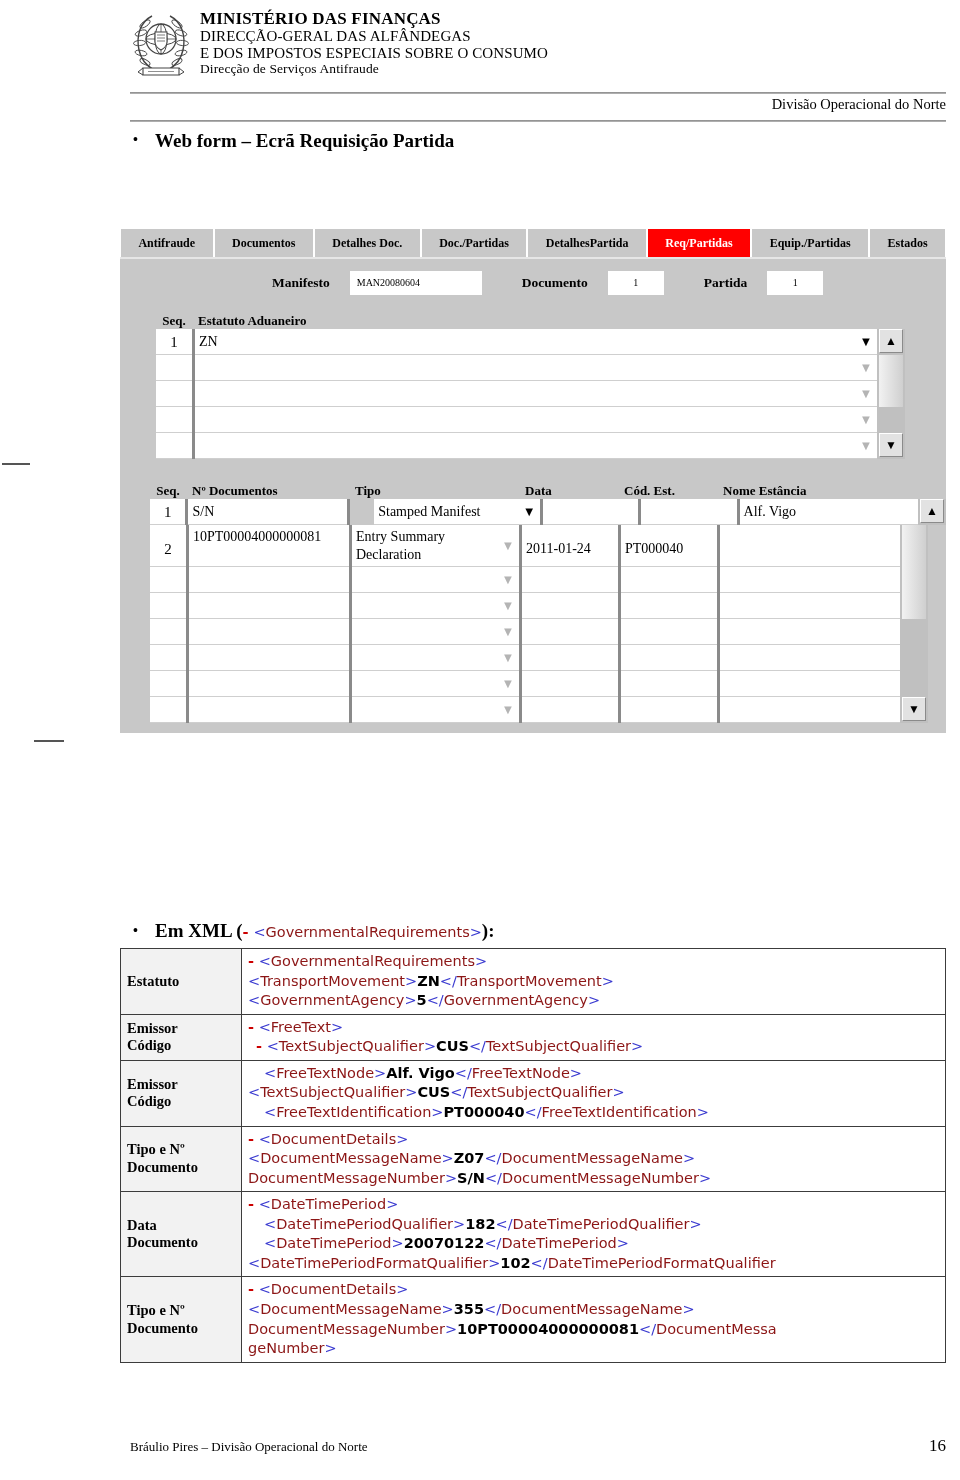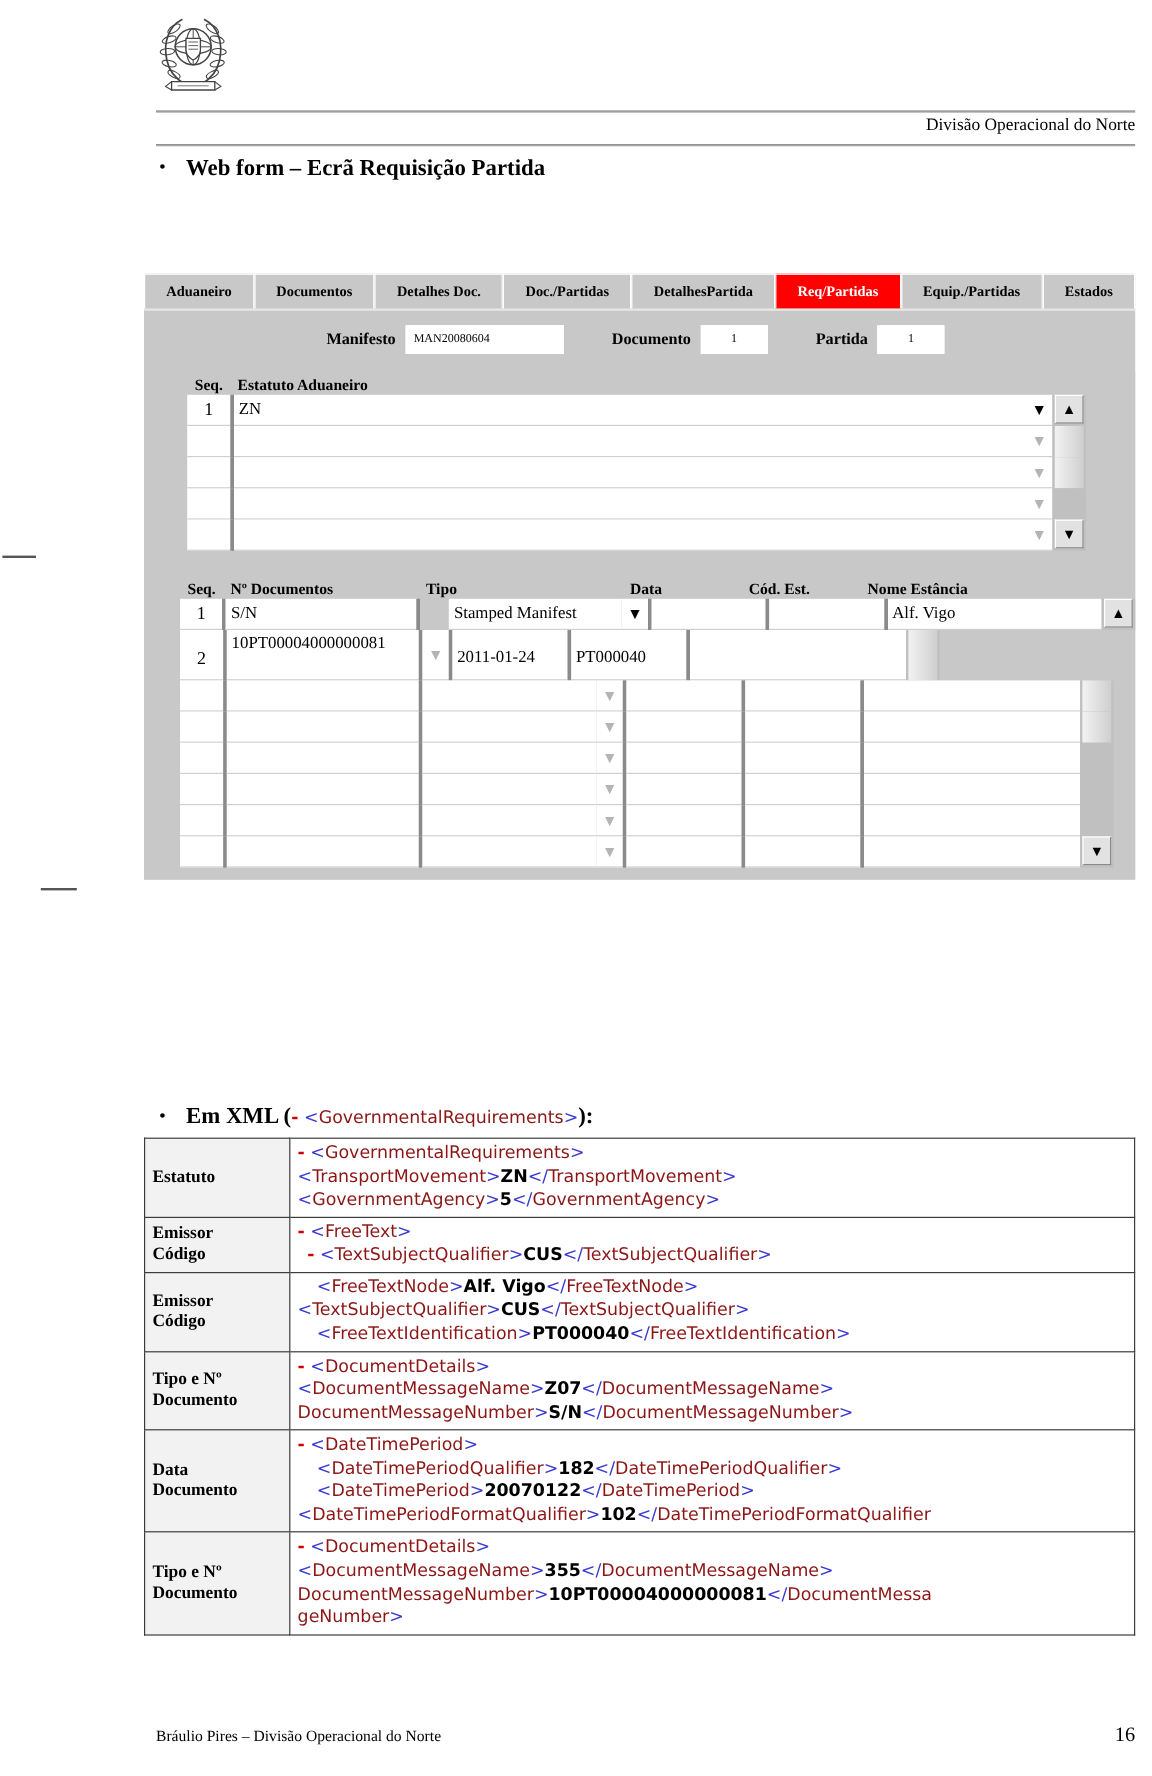--- a/index.html
+++ b/index.html
@@ -66,21 +66,21 @@
   }
   .tab.active{background:#ff0000;color:#ffffff;}
 
   .form-body{background:#c8c8c8;border-top:2px solid #e6e6e6;}
 
   .topfields{
     display:flex;align-items:center;
     padding:12px 0 14px 0;
     font-size:13.5px;font-weight:bold;
   }
-  .tf-label{padding:0 8px 0 0;}
+  .tf-label{padding:0 20px 0 0;}
   .tf-input{
     background:#ffffff;border:1px solid #ffffff;
     height:22px;line-height:22px;
     font-weight:normal;font-size:10px;
     padding:0 6px; text-align:left;
   }
   .tf-input.wide{width:118px;}
   .tf-input.narrow{width:42px;text-align:center;}
 
   
@@ -211,38 +211,44 @@
           </g>
 
           <path d="M13,62 h36 v7 h-36 z" stroke-width="1.1" fill="#fff"></path>
           <path d="M13,62 l-5,4 l5,3 M49,62 l5,4 l-5,3" stroke-width="1"></path>
           <g stroke-width="0.6">
             <path d="M18,65.5 h26"></path>
           </g>
         </g>
       </svg>
     </div>
+    <div class="hdr-text">
+      <div class="hdr-l1">MINISTÉRIO DAS FINANÇAS</div>
+      <div class="hdr-l2">DIRECÇÃO-GERAL DAS ALFÂNDEGAS</div>
+      <div class="hdr-l3">E DOS IMPOSTOS ESPECIAIS SOBRE O CONSUMO</div>
+      <div class="hdr-l4">Direcção de Serviços Antifraude</div>
+    </div>
   </div>
 </div>
 <div class="hdr-rule r1"></div>
 <div class="hdr-division">Divisão Operacional do Norte</div>
 <div class="hdr-rule r2"></div>
 
 <div class="slide-title">
   <span class="bullet">•</span>
   <span>Web form – Ecrã Requisição Partida</span>
 </div>
 
 <div class="margin-dash" style="left:2px;top:463px;width:28px;"></div>
 <div class="margin-dash" style="left:34px;top:740px;width:30px;"></div>
 
 <div class="form-panel">
 
   <div class="tabbar">
-    <div class="tab"><span>Aduaneiro</span></div>
+    <div class="tab"><span>Antifraude</span></div>
     <div class="tab"><span>Documentos</span></div>
     <div class="tab"><span>Detalhes Doc.</span></div>
     <div class="tab"><span>Doc./Partidas</span></div>
     <div class="tab"><span>DetalhesPartida</span></div>
     <div class="tab active"><span>Req/Partidas</span></div>
     <div class="tab"><span>Equip./Partidas</span></div>
     <div class="tab"><span>Estados</span></div>
   </div>
 
   <div class="form-body">
@@ -371,20 +377,21 @@
             </div>
           </div>
       </div>
 
       <div class="grid-row">
         <div style="width:30px;"></div>
         <div class="cell tall seq" style="width:36px;">2</div>
         <div class="gap-dark"></div>
         <div class="cell tall" style="width:160px;word-break:break-all;">10PT00004000000081</div>
         <div class="gap-dark"></div>
+        <div class="cell tall" style="width:145px;">Entry Summary Declaration</div>
         <div class="dd-arrow dim" style="height:42px;">
             <span>▼</span>
           </div>
         <div class="gap-dark"></div>
         <div class="cell tall" style="width:96px;line-height:42px;">2011-01-24</div>
         <div class="gap-dark"></div>
         <div class="cell tall" style="width:96px;line-height:42px;">PT000040</div>
         <div class="gap-dark"></div>
         <div class="cell tall" style="width:180px;"></div>
         <div class="sbar" style="height:42px;">

